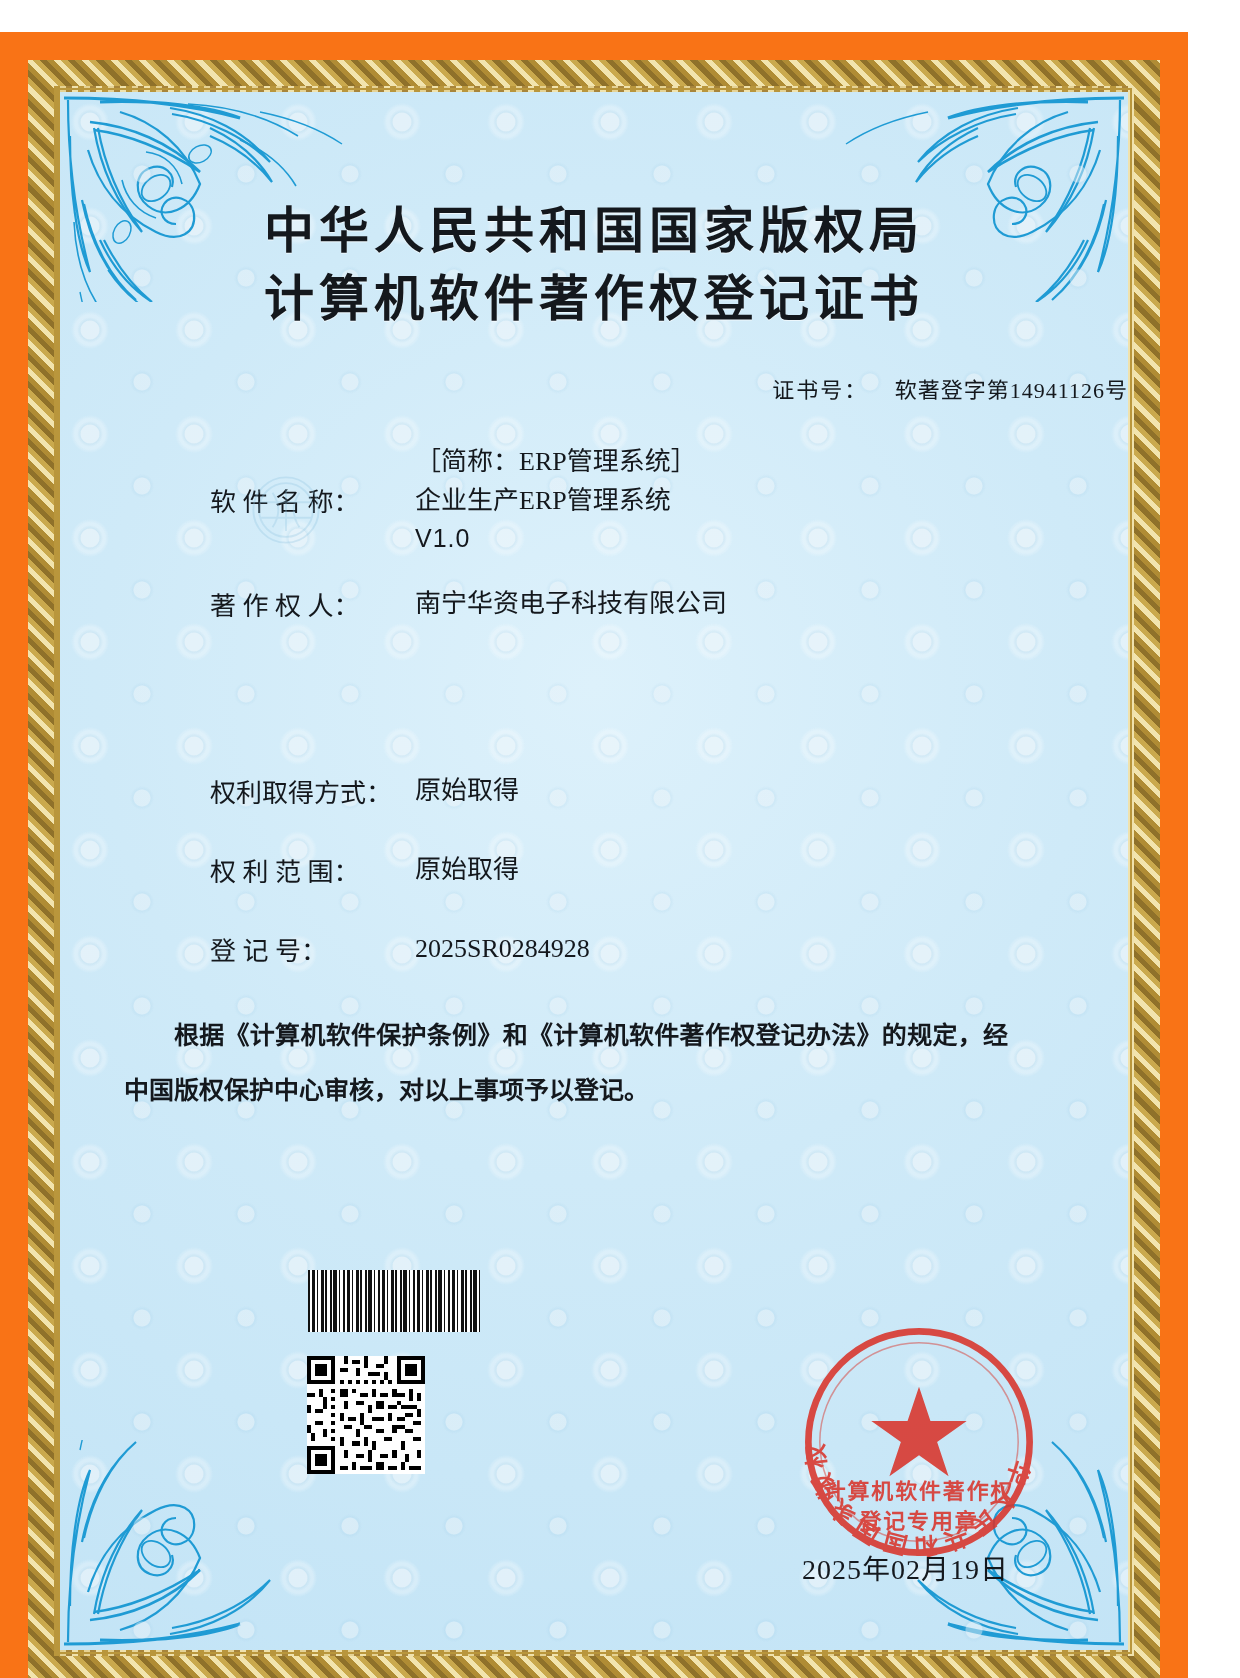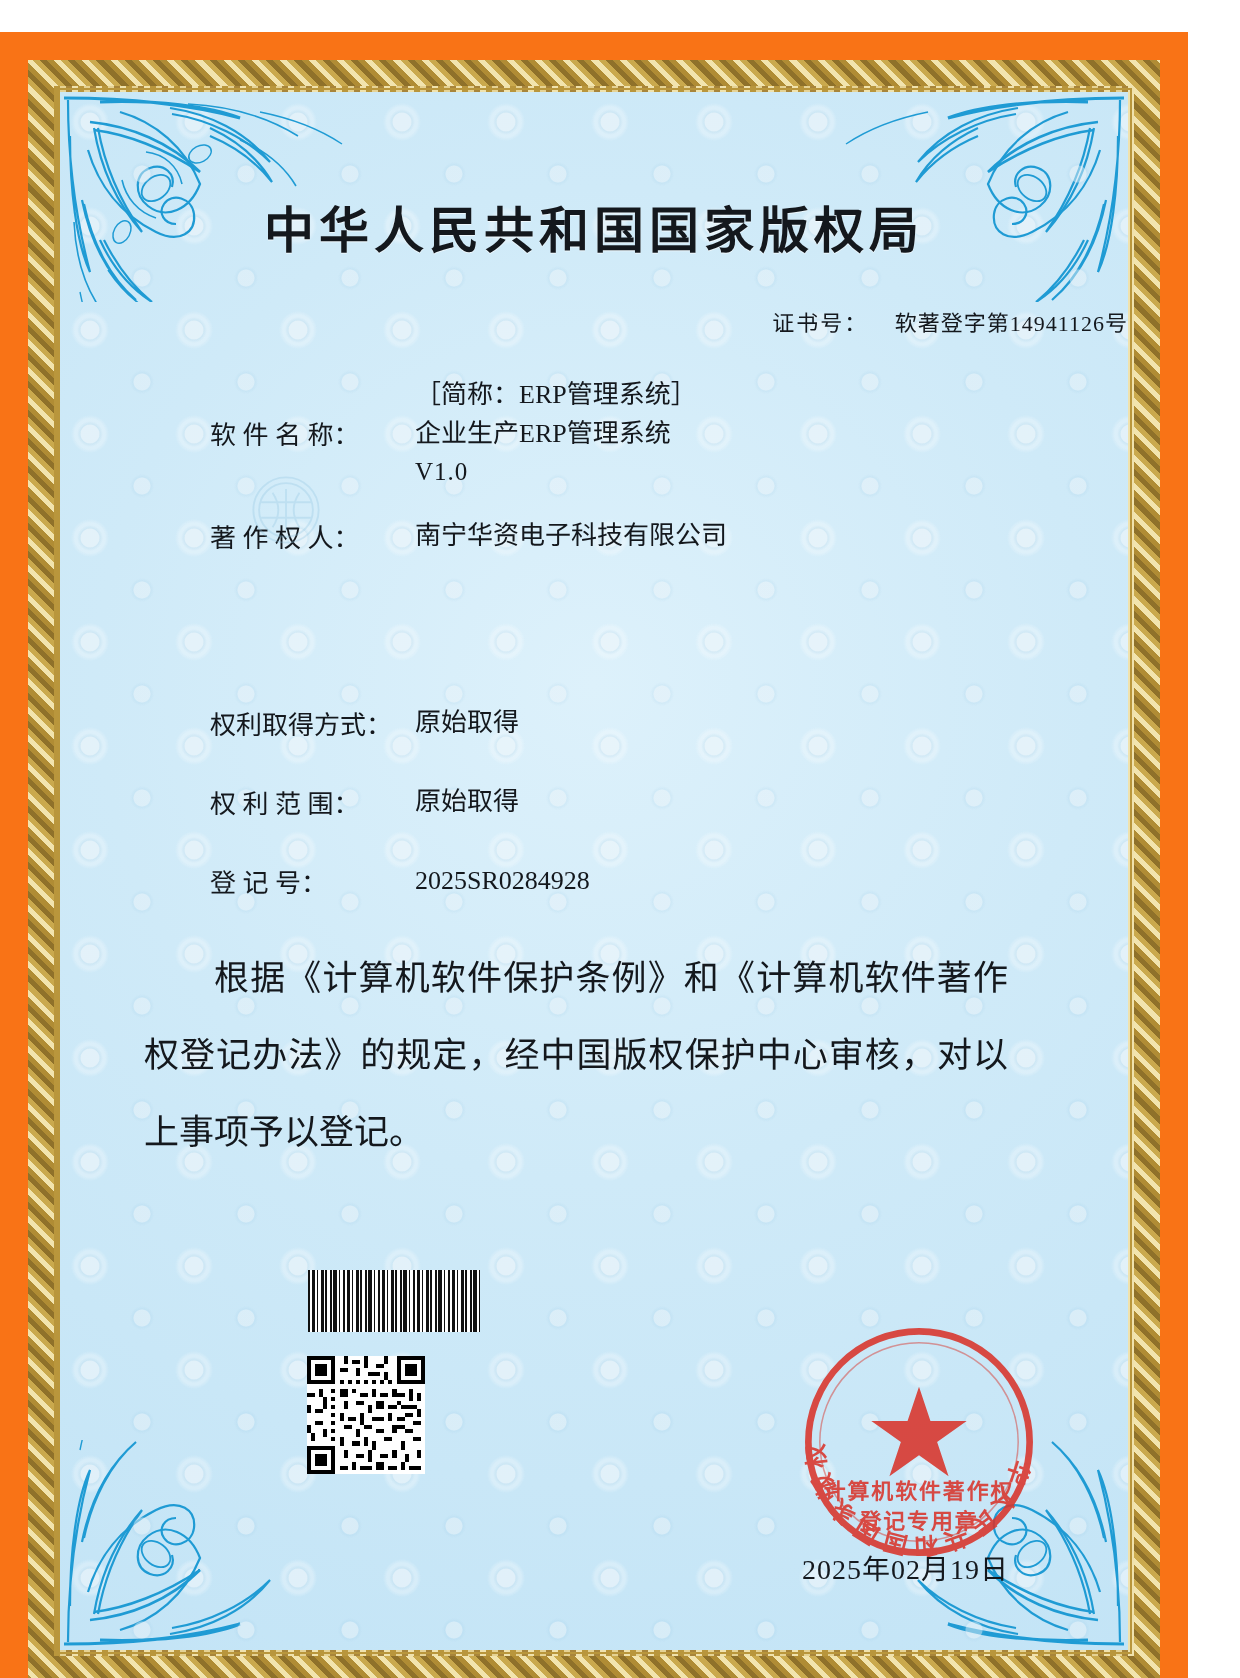--- a/index.html
+++ b/index.html
@@ -146,39 +146,40 @@
     color: #14181d;
     letter-spacing: 0px;
     white-space: pre;
   }
   .row-value {
     font-size: 26px;
     color: #14181d;
     line-height: 1.5;
   }
   .row-value .mono {
-    font-family: Liberation Serif, serif;
+    font-family: Liberation Sans, sans-serif;
     font-size: 25px;
     letter-spacing: 1px;
   }
   .sub-line { display: block; }
 
   .gap-block { height: 122px; }
 
   .rows2 { padding-left: 150px; padding-right: 56px; }
   .rows2 .row { margin-bottom: 40px; }
 
   .statement {
     margin-top: 22px;
-    padding-left: 84px;
+    padding-left: 64px;
     padding-right: 120px;
-    font-size: 35px;
+    font-size: 25px;
     color: #14181d;
     line-height: 2.2;
     text-align: justify;
+    font-weight: bold;
   }
   .statement p { margin: 0; text-indent: 2em; }
 
   
   .barcode {
     position: absolute;
     left: 248px;
     top: 1178px;
     width: 172px;
     height: 62px;
@@ -316,20 +317,21 @@
           <path d="M22 108 C30 148 48 184 76 208 C50 186 32 150 24 112"></path>
           <ellipse cx="96" cy="96" rx="16" ry="11" transform="rotate(-38 96 96)" stroke-width="1.8"></ellipse>
         </g>
       </svg>
     </div>
 
     <div class="content">
 
       <div class="title-block">
         <div class="title-line">中华人民共和国国家版权局</div>
+        <div class="title-line">计算机软件著作权登记证书</div>
       </div>
 
       <div class="emblem-watermark">
         <svg viewBox="0 0 100 100" xmlns="http://www.w3.org/2000/svg">
           <g fill="none" stroke="#8fc4e0" stroke-width="2">
             <circle cx="50" cy="50" r="34"></circle>
             <circle cx="50" cy="50" r="28"></circle>
             <path d="M24 42 H76"></path>
             <path d="M24 58 H76"></path>
             <path d="M36 32 C44 44 44 56 36 68"></path>

